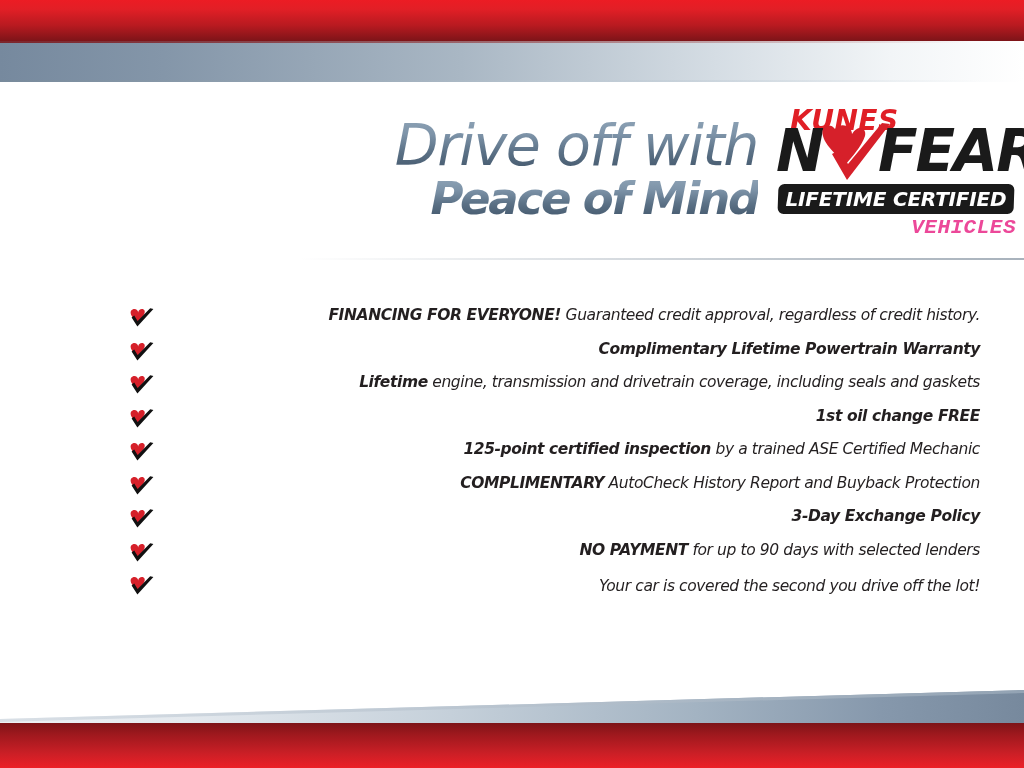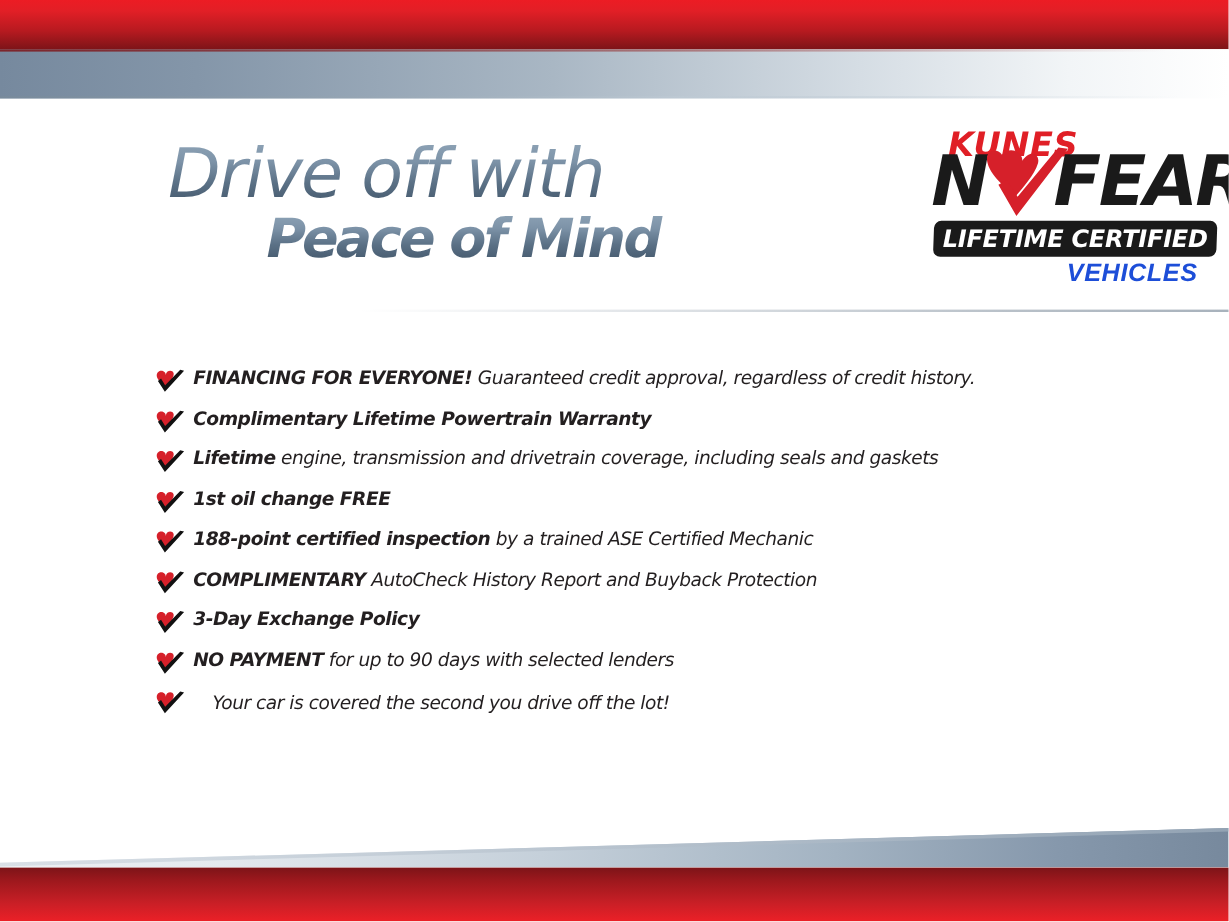--- a/index.html
+++ b/index.html
@@ -13,20 +13,21 @@
     overflow: hidden;
     font-family: "Liberation Sans", sans-serif;
     position: relative;
   }
 
   .ad-canvas {
     position: absolute;
     inset: 0;
     background: #ffffff;
     overflow: hidden;
+    text-align: right;
   }
 
   
   .band-top {
     position: absolute;
     top: 0; left: 0;
     width: 1024px;
     height: 84px;
   }
   .band-top-red {
@@ -210,28 +211,28 @@
     font-family: "DejaVu Sans", sans-serif;
     font-style: italic;
     font-weight: 700;
     font-size: 20px;
     letter-spacing: -0.2px;
     color: #ffffff;
     transform: skewX(2deg);
   }
   .logo-vehicles {
     position: absolute;
-    right: 18px;
+    right: 0;
     top: 112px;
-    font-family: Liberation Sans, sans-serif;
+    font-family: Liberation Mono, monospace;
     font-style: italic;
     font-weight: 700;
     font-size: 21px;
     letter-spacing: 0.5px;
-    color: #1d4ed8;
+    color: #ec4899;
   }
 
   
   .benefits {
     position: absolute;
     left: 130px;
     top: 306px;
     width: 850px;
   }
   .benefit-row {
@@ -351,21 +352,21 @@
         <div class="benefit-text"><span class="b">1st oil change FREE</span><span></span></div>
       </div>
     </div>
 
     <div class="benefit-row">
       <svg class="benefit-mark" viewBox="0 0 24 22">
         <path d="M8.2 5.6 C8.2 1.8, 3.2 0.6, 1.2 3.6 C-0.6 6.4, 1.6 10.4, 7.6 14.6 C12.6 10.4, 15.4 6.6, 14.6 3.8 C13.8 0.8, 8.2 1.4, 8.2 5.6 Z" fill="#d6202a"></path>
         <path d="M1.6 10.4 L7.4 19.4 L23.4 2.0 L20.2 1.2 L7.6 14.0 L4.2 8.4 Z" fill="#111111"></path>
       </svg>
       <div class="benefit-body">
-        <div class="benefit-text"><span class="b">188-point certified inspection</span><span> by a trained ASE Certified Mechanic</span></div>
+        <div class="benefit-text"><span class="b">125-point certified inspection</span><span> by a trained ASE Certified Mechanic</span></div>
       </div>
     </div>
 
     <div class="benefit-row">
       <svg class="benefit-mark" viewBox="0 0 24 22">
         <path d="M8.2 5.6 C8.2 1.8, 3.2 0.6, 1.2 3.6 C-0.6 6.4, 1.6 10.4, 7.6 14.6 C12.6 10.4, 15.4 6.6, 14.6 3.8 C13.8 0.8, 8.2 1.4, 8.2 5.6 Z" fill="#d6202a"></path>
         <path d="M1.6 10.4 L7.4 19.4 L23.4 2.0 L20.2 1.2 L7.6 14.0 L4.2 8.4 Z" fill="#111111"></path>
       </svg>
       <div class="benefit-body">
         <div class="benefit-text"><span class="b">COMPLIMENTARY</span><span> AutoCheck History Report and Buyback Protection</span></div>

